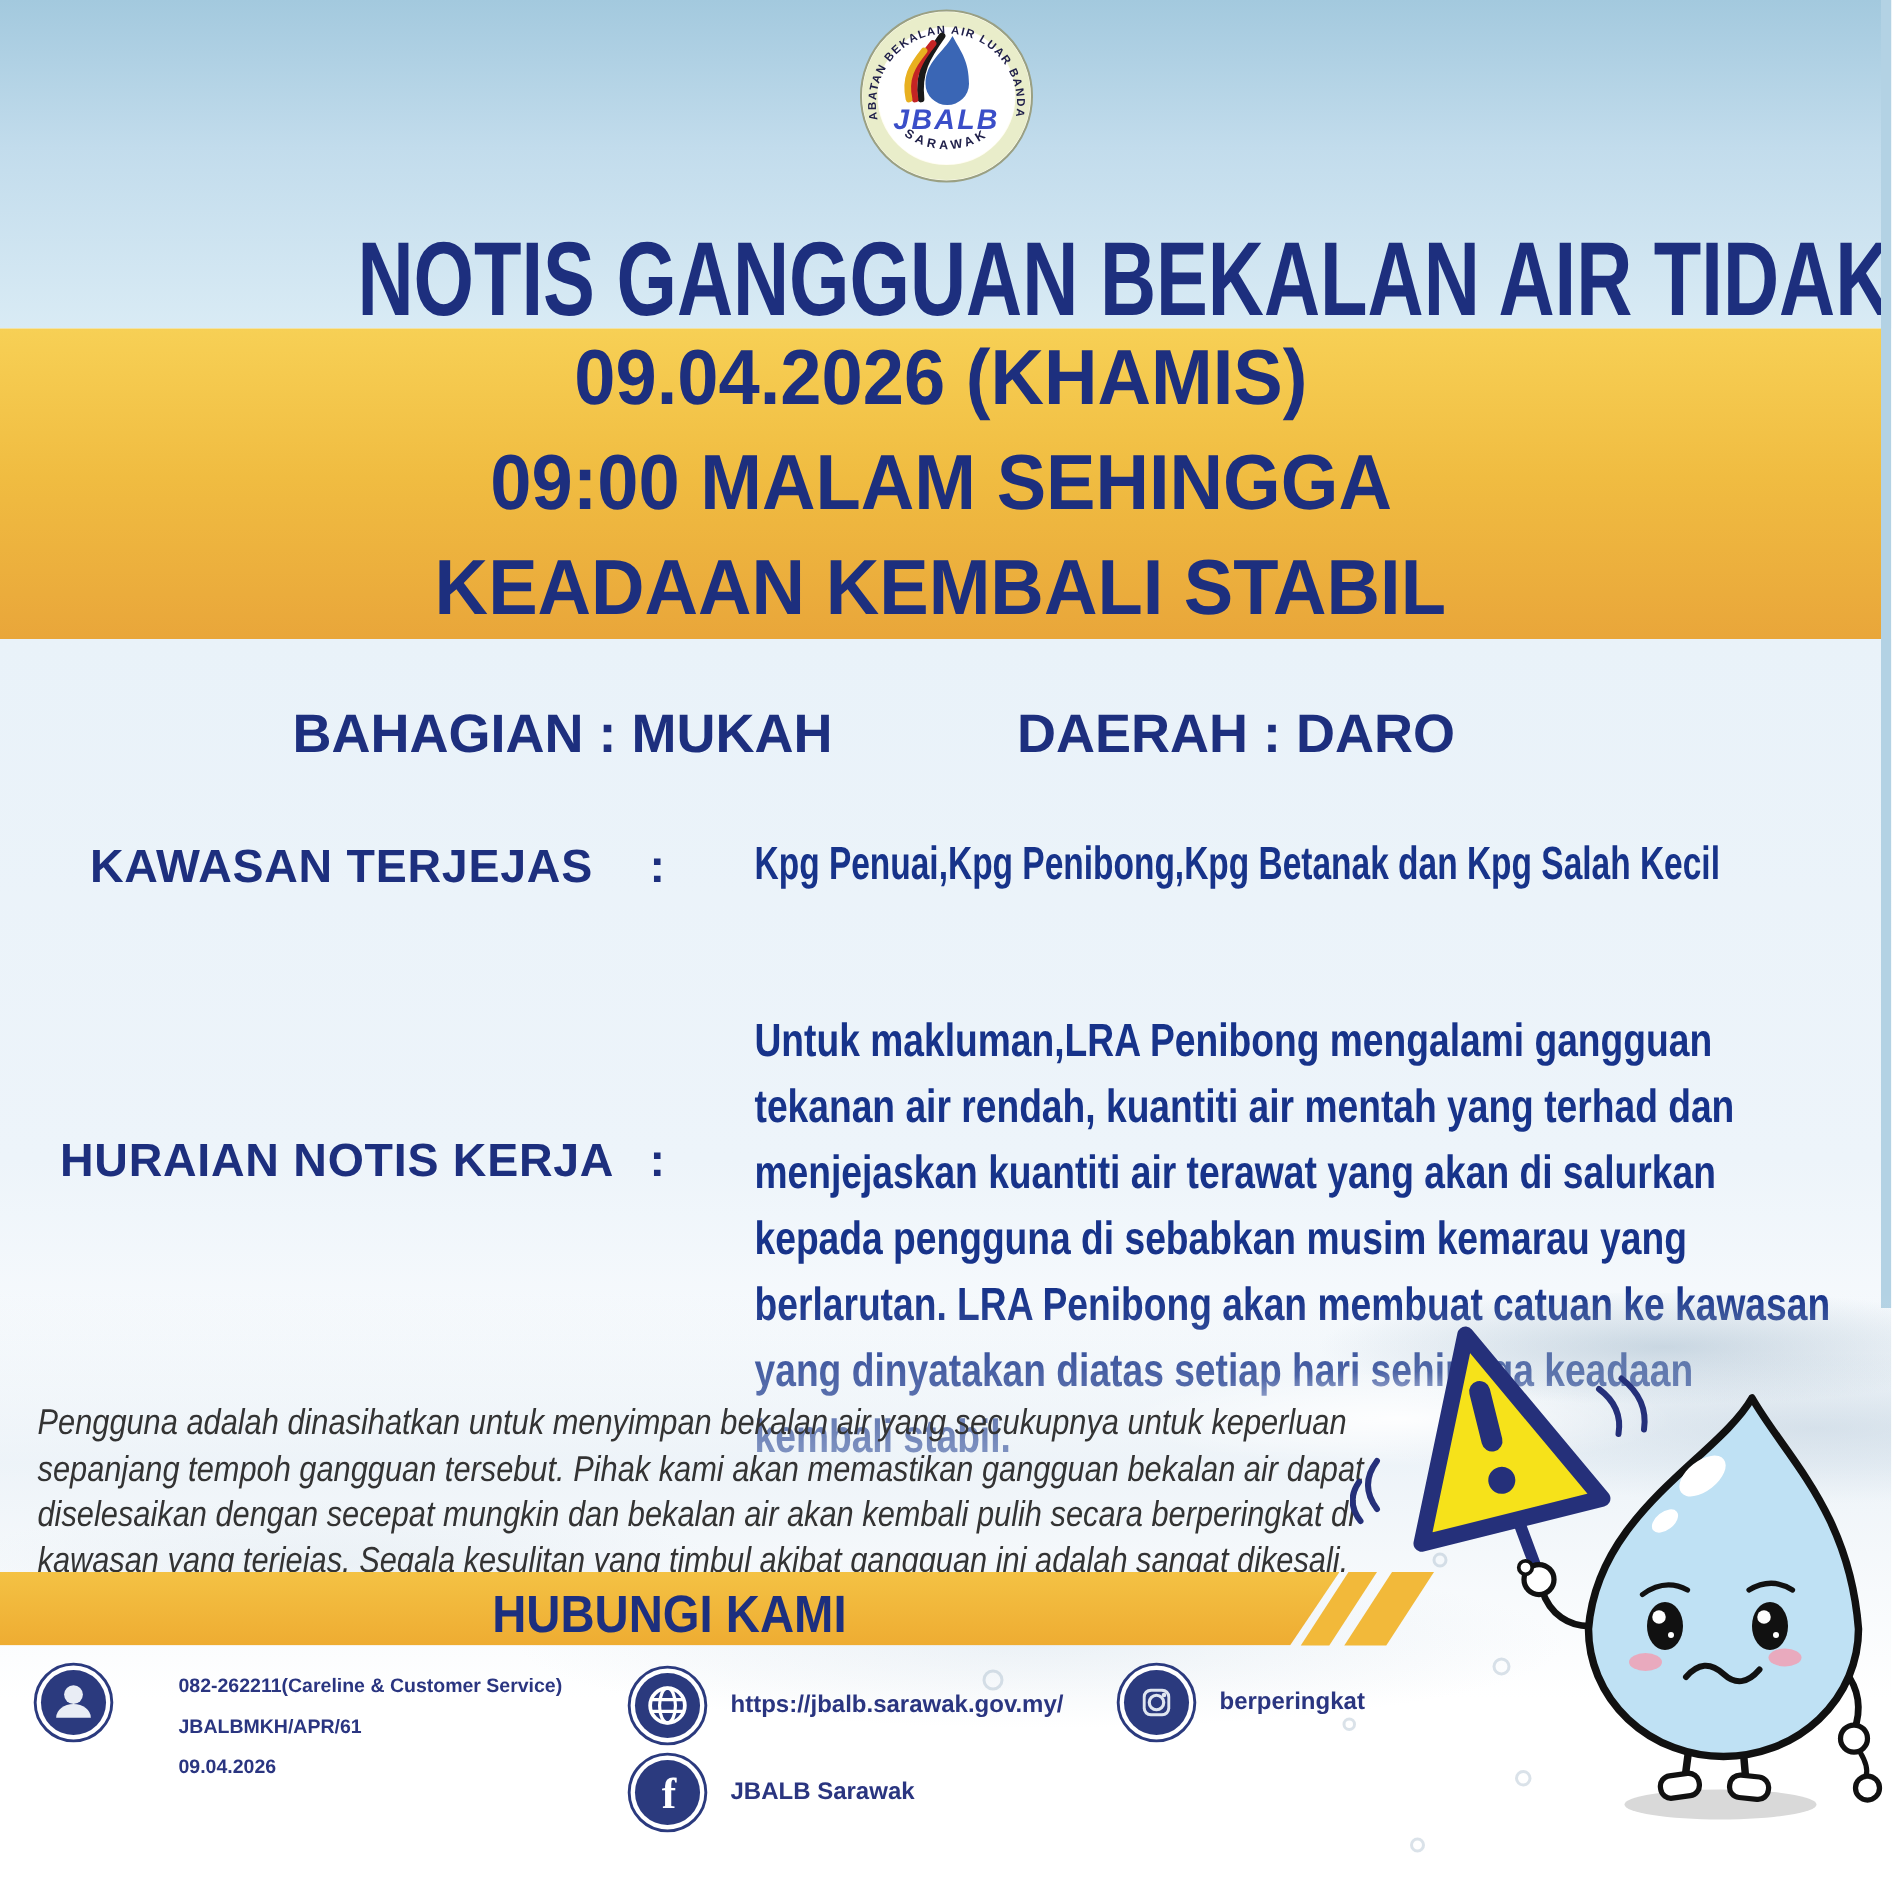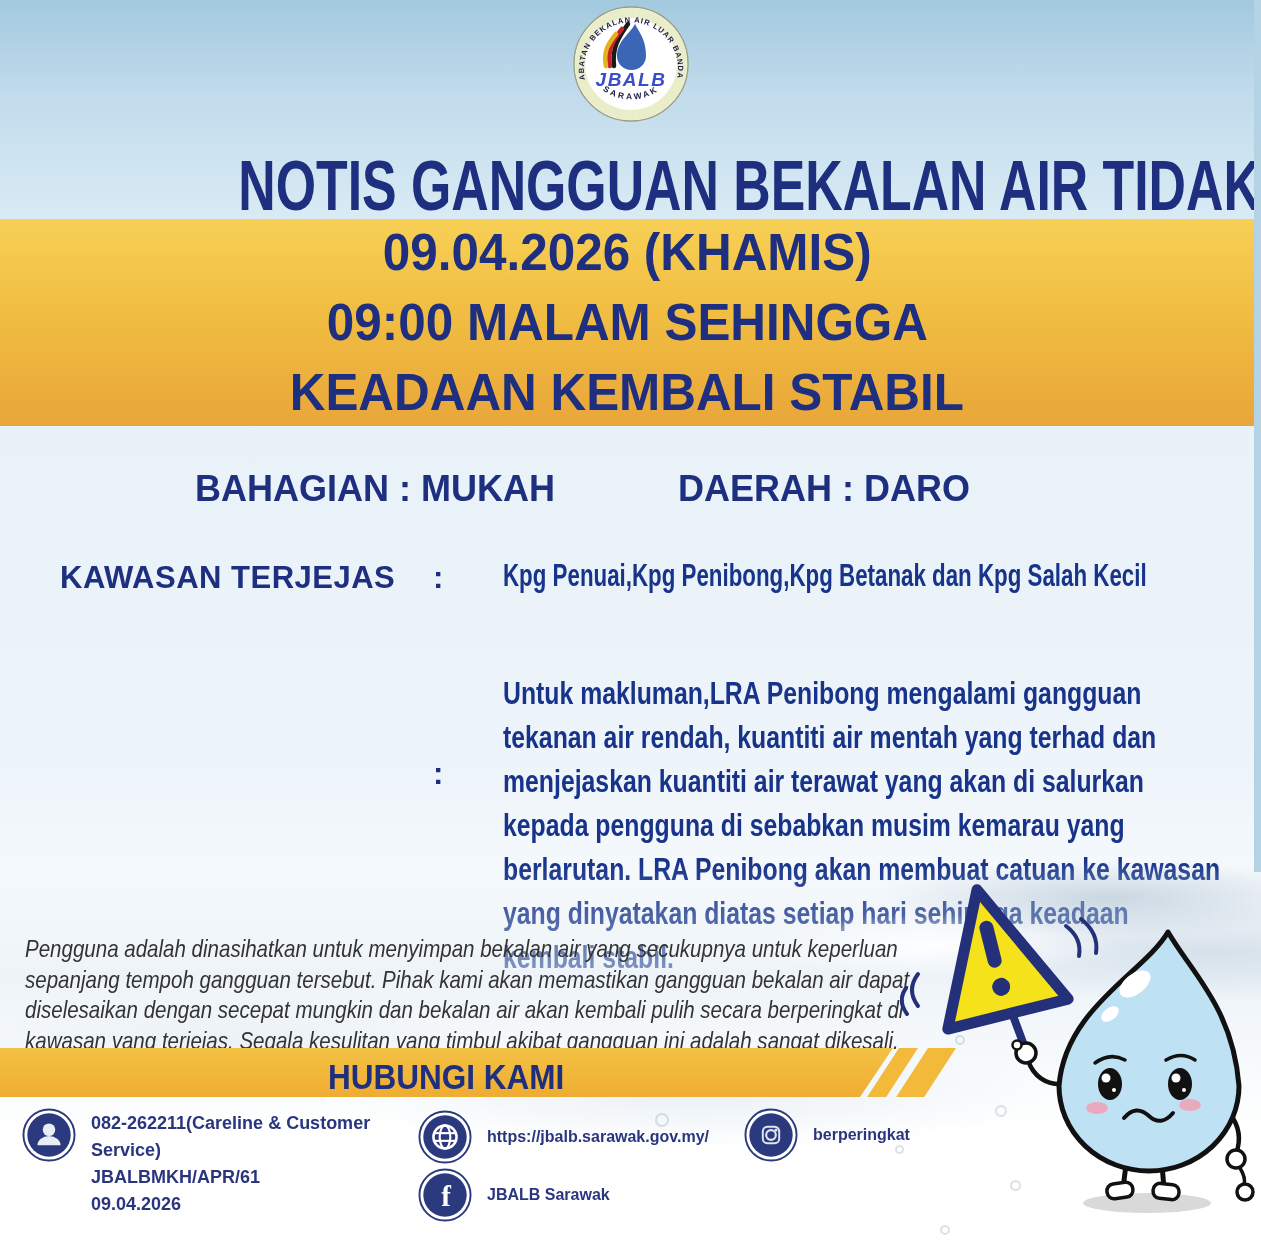--- a/index.html
+++ b/index.html
@@ -74,21 +74,21 @@
   }
   .contact-banner-title { font-size:35px; font-weight:bold; color:#1d2f7e; }
   .contact-banner-title .squeeze { transform:scaleX(0.9); }
   .stripe { position:absolute; top:1048px; height:49px; background:#f2b93a; transform:skewX(-33deg); transform-origin:0 0; }
   .stripe.s1 { left:899px; width:19px; }
   .stripe.s2 { left:928px; width:28px; }
   
   .contact-item { position:absolute; display:flex; gap:15px; align-items:center; color:#2a3580; }
   .contact-item .txt { font-weight:bold; color:#2a3580; }
   .ci-phone { top:1108px; left:22px; align-items:flex-start; }
-  .ci-phone .txt { width:330px; font-size:18px; line-height:27px; padding-top:2px; }
+  .ci-phone .txt { width:330px; font-size:13px; line-height:27px; padding-top:2px;margin-left:28px; }
   .ci-web { top:1110px; left:418px; }
   .ci-fb  { top:1168px; left:418px; }
   .ci-ig  { top:1108px; left:744px; }
   .ci-web .txt, .ci-fb .txt, .ci-ig .txt { font-size:16px; }
   .cicon { width:54px; height:54px; flex:0 0 auto; }
   
   .mascot { position:absolute; left:900px; top:862px; width:361px; height:390px; }
 </style>
 </head>
 <body>
@@ -132,20 +132,21 @@
   <div class="mid-bg"></div>
   <div class="right-strip"></div>
 
   <div class="region-bahagian">BAHAGIAN : MUKAH</div>
   <div class="region-daerah">DAERAH : DARO</div>
 
   <div class="kawasan-label">KAWASAN TERJEJAS</div>
   <div class="kawasan-colon">:</div>
   <div class="kawasan-value">Kpg Penuai,Kpg Penibong,Kpg Betanak dan Kpg Salah Kecil</div>
 
+  <div class="huraian-label">HURAIAN NOTIS KERJA</div>
   <div class="huraian-colon">:</div>
   <div class="huraian-value">Untuk makluman,LRA Penibong mengalami gangguan tekanan air rendah, kuantiti air mentah yang terhad dan menjejaskan kuantiti air terawat yang akan di salurkan kepada pengguna di sebabkan musim kemarau yang berlarutan. LRA Penibong akan membuat catuan ke kawasan yang dinyatakan diatas setiap hari sehingga keadaan kembali stabil.</div>
 
   <div class="water-texture"></div>
   <div class="bubble" style="left:655px; top:1113px; width:14px; height:14px;"></div>
   <div class="bubble" style="left:955px; top:1035px; width:10px; height:10px;"></div>
   <div class="bubble" style="left:995px; top:1105px; width:12px; height:12px;"></div>
   <div class="bubble" style="left:895px; top:1145px; width:9px; height:9px;"></div>
   <div class="bubble" style="left:1010px; top:1180px; width:11px; height:11px;"></div>
   <div class="bubble" style="left:940px; top:1225px; width:10px; height:10px;"></div>

